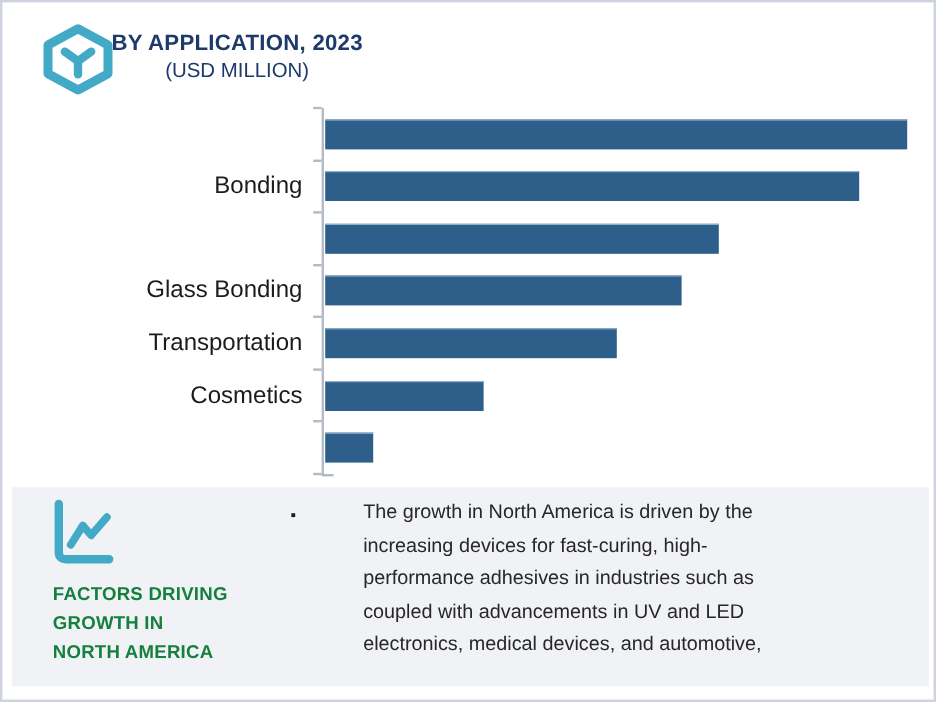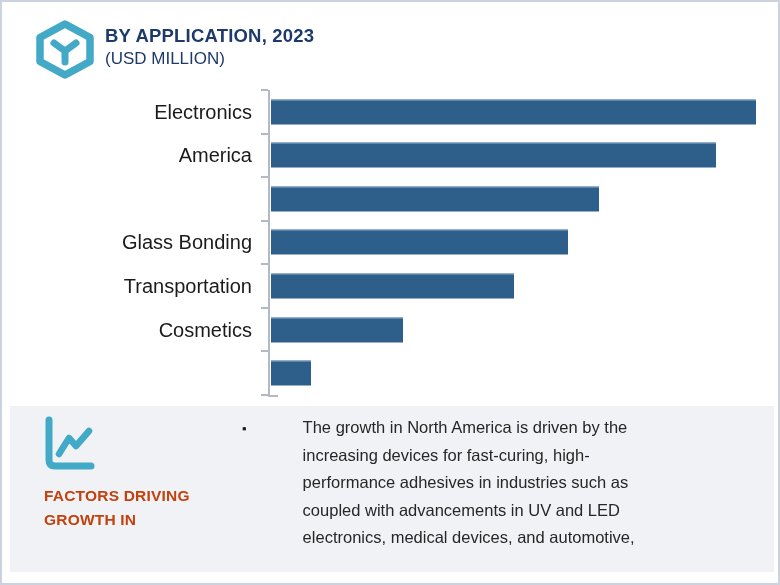--- a/index.html
+++ b/index.html
@@ -6,21 +6,21 @@
   body{
     width:780px;height:585px;
     background:#ffffff;
     border:2px solid #ccd3de;
     box-sizing:border-box;
     position:relative;
     font-family:"Liberation Sans", sans-serif;
     overflow:hidden;
   }
   .logo{position:absolute;left:29px;top:18px;width:68px;height:59px;}
-  .title-block{position:absolute;left:103px;top:22px;color:#1e3a6b;}
+  .title-block{position:absolute;left:91px;top:22px;color:#1e3a6b;text-align:center;}
   .title{font-size:18.5px;font-weight:bold;letter-spacing:.2px;line-height:23px;}
   .subtitle{font-size:17px;font-weight:400;line-height:23px;}
 
   .chart{position:absolute;left:0;top:88px;width:780px;height:305px;}
   .axis-line{position:absolute;left:266px;top:0;width:2px;height:306px;background:#b3bac3;}
   .axis-tick{position:absolute;left:259px;width:7px;height:2px;background:#b3bac3;}
   .axis-stub{position:absolute;left:266px;top:305px;width:10px;height:2px;background:#b3bac3;}
   .chart-row{position:relative;width:780px;}
   .row-label{
     position:absolute;left:0;width:250px;text-align:right;
@@ -32,21 +32,21 @@
     height:24px;background:#2d5f8a;border-top:1px solid #8fb0c9;
   }
 
   .panel{
     position:absolute;left:8px;top:404px;width:764px;height:166px;
     background:#f1f2f6;
   }
   .panel-icon{position:absolute;left:33px;top:10px;width:52px;height:56px;}
   .panel-heading{
     position:absolute;left:34px;top:78px;
-    color:#c2410c;font-weight:bold;font-size:15.5px;line-height:24px;
+    color:#15803d;font-weight:bold;font-size:15.5px;line-height:24px;
     letter-spacing:.2px;white-space:nowrap;
   }
   .panel-note{position:absolute;left:232px;top:8px;display:flex;}
   .bullet{
     font-size:13px;color:#1b1b1b;line-height:27.5px;margin-right:13px;
     transform:translateY(1px);
   }
   .note-lines{font-size:16.5px;line-height:27.6px;color:#272727;white-space:nowrap;margin-left:43px;}
 </style>
 </head>
@@ -61,25 +61,24 @@
 <div class="title-block">
   <div class="title">BY APPLICATION, 2023</div>
   <div class="subtitle">(USD MILLION)</div>
 </div>
 
 <div class="chart">
   <div class="axis-line"></div>
   <div class="axis-stub"></div>
   <div id="rows">
       <div class="chart-row" style="height: 43.5714px;">
-        <div class="row-label">Electronics</div>
         <div class="bar" style="width: 485px; background: rgb(45, 95, 138);"></div>
       </div>
       <div class="chart-row" style="height: 43.5714px;">
-        <div class="row-label">America</div>
+        <div class="row-label">Bonding</div>
         <div class="bar" style="width: 445px; background: rgb(45, 95, 138);"></div>
       </div>
       <div class="chart-row" style="height: 43.5714px;">
         <div class="bar" style="width: 328px; background: rgb(45, 95, 138);"></div>
       </div>
       <div class="chart-row" style="height: 43.5714px;">
         <div class="row-label">Glass Bonding</div>
         <div class="bar" style="width: 297px; background: rgb(45, 95, 138);"></div>
       </div>
       <div class="chart-row" style="height: 43.5714px;">
@@ -105,20 +104,21 @@
   </div>
 
 <div class="panel">
   <svg class="panel-icon" viewBox="0 0 52 56">
     <path d="M6 4 L6 44 Q6 50 12 50 L48 50" fill="none" stroke="#42a9c6" stroke-width="7" stroke-linecap="round"></path>
     <path d="M16 38 L26 22 L33 30 L46 15" fill="none" stroke="#42a9c6" stroke-width="6.5" stroke-linecap="round" stroke-linejoin="round"></path>
   </svg>
   <div class="panel-heading">
     <div>FACTORS DRIVING</div>
     <div>GROWTH IN</div>
+    <div>NORTH AMERICA</div>
   </div>
   <div class="panel-note">
     <span class="bullet">▪</span>
     <div class="note-lines" id="note-lines">
         <div>The growth in North America is driven by the</div>
         <div>increasing devices for fast-curing, high-</div>
         <div>performance adhesives in industries such as</div>
         <div>coupled with advancements in UV and LED</div>
         <div>electronics, medical devices, and automotive,</div>
       </div>

